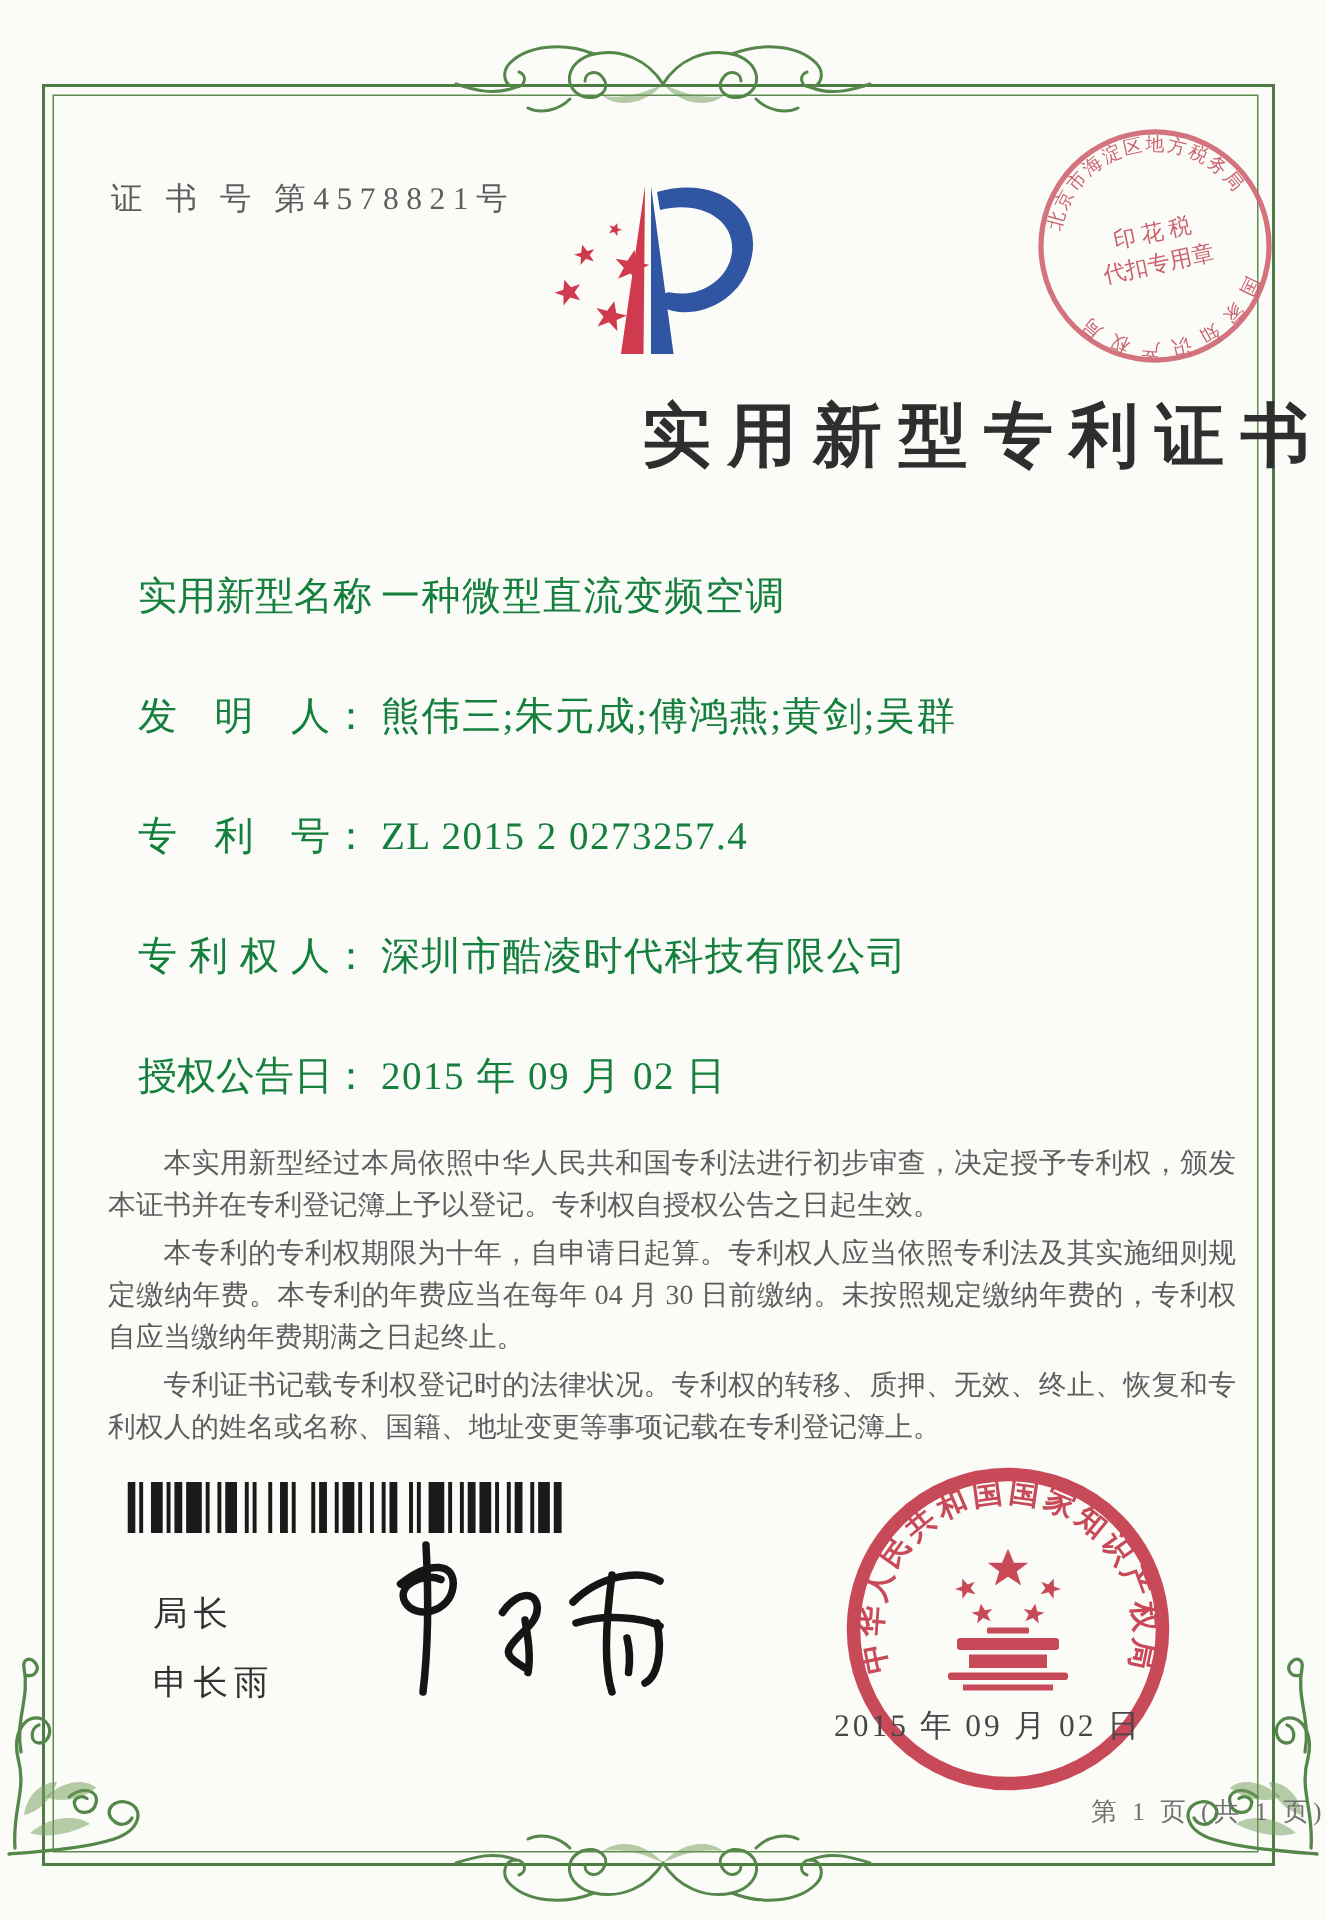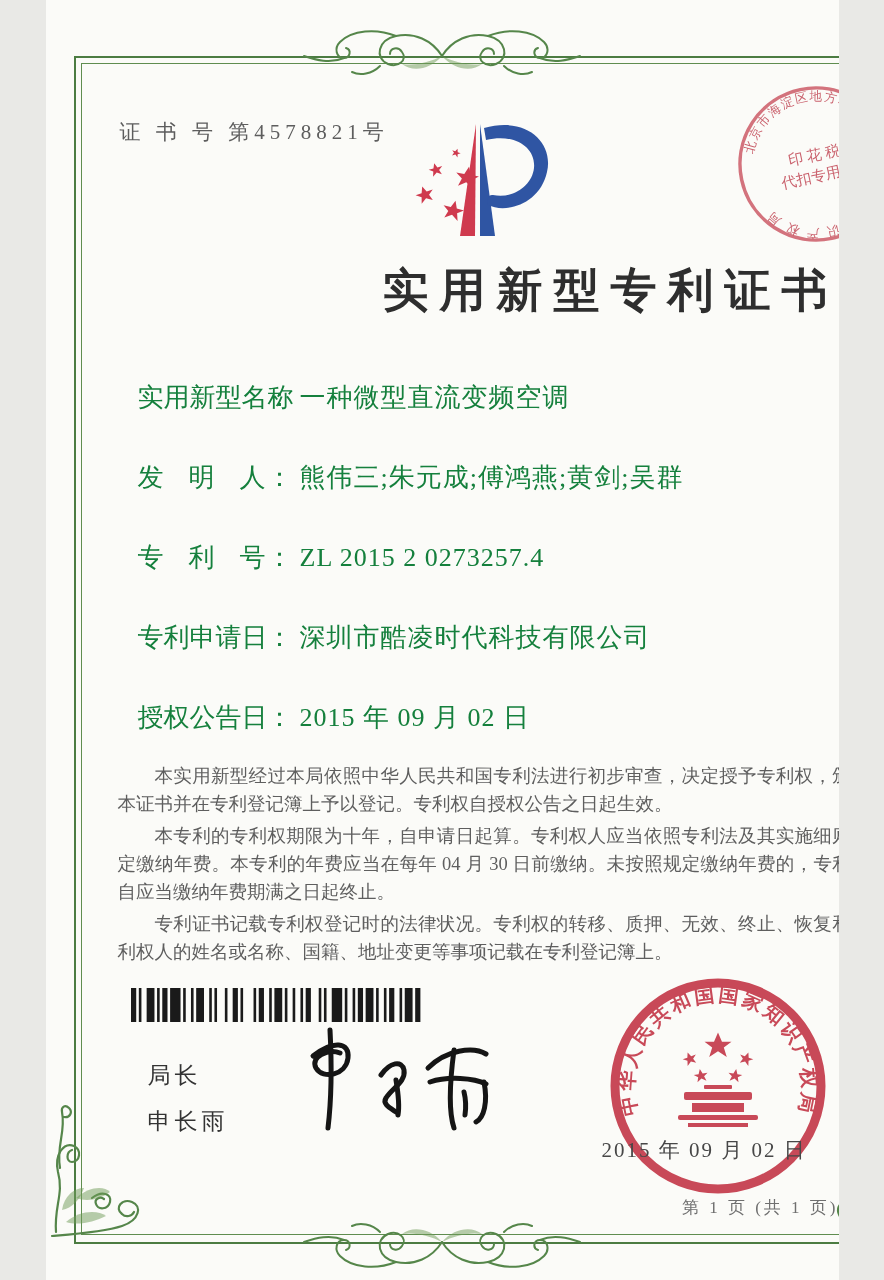--- a/index.html
+++ b/index.html
@@ -1,17 +1,17 @@
 <!DOCTYPE html>
 <html><head>
 <meta charset="utf-8">
 <style>
   html,body{margin:0;padding:0;background:#e9e9e6;}
   .page{
-    position:relative;width:793px;height:1280px;margin:0 auto;
+    position:relative;width:884px;height:1280px;margin:0 auto;
     background:#fbfbf8;overflow:hidden;
     font-family:"Liberation Serif","DejaVu Serif",serif;
   }
   
   .frame-outer{position:absolute;left:28px;top:56px;width:818px;height:1184px;
     border:2.5px solid #4c7c42;}
   .frame-inner{position:absolute;left:35px;top:63px;width:802px;height:1170px;
     border:1px solid #5f8d4f;}
   .ornament{position:absolute;left:50%;transform:translateX(-50%);}
   .ornament.top{top:20px;}
@@ -131,21 +131,21 @@
     <div class="frow">
       <span class="flabel">实用新型名称</span><span class="fcolon">：</span><span class="fvalue">一种微型直流变频空调</span>
     </div>
     <div class="frow">
       <span class="flabel">发明人</span><span class="fcolon">：</span><span class="fvalue">熊伟三;朱元成;傅鸿燕;黄剑;吴群</span>
     </div>
     <div class="frow">
       <span class="flabel">专利号</span><span class="fcolon">：</span><span class="fvalue">ZL 2015 2 0273257.4</span>
     </div>
     <div class="frow">
-      <span class="flabel">专利申请日</span><span class="fcolon">：</span><span class="fvalue">深圳市酷凌时代科技有限公司</span>
+      <span class="flabel">专利权人</span><span class="fcolon">：</span><span class="fvalue">深圳市酷凌时代科技有限公司</span>
     </div>
     <div class="frow">
       <span class="flabel">授权公告日</span><span class="fcolon">：</span><span class="fvalue">2015 年 09 月 02 日</span>
     </div>
   </div>
 
   <div class="body-paras">
     <p>本实用新型经过本局依照中华人民共和国专利法进行初步审查，决定授予专利权，颁发本证书并在专利登记簿上予以登记。专利权自授权公告之日起生效。</p>
     <p>本专利的专利权期限为十年，自申请日起算。专利权人应当依照专利法及其实施细则规定缴纳年费。本专利的年费应当在每年 04 月 30 日前缴纳。未按照规定缴纳年费的，专利权自应当缴纳年费期满之日起终止。</p>
     <p>专利证书记载专利权登记时的法律状况。专利权的转移、质押、无效、终止、恢复和专利权人的姓名或名称、国籍、地址变更等事项记载在专利登记簿上。</p>

